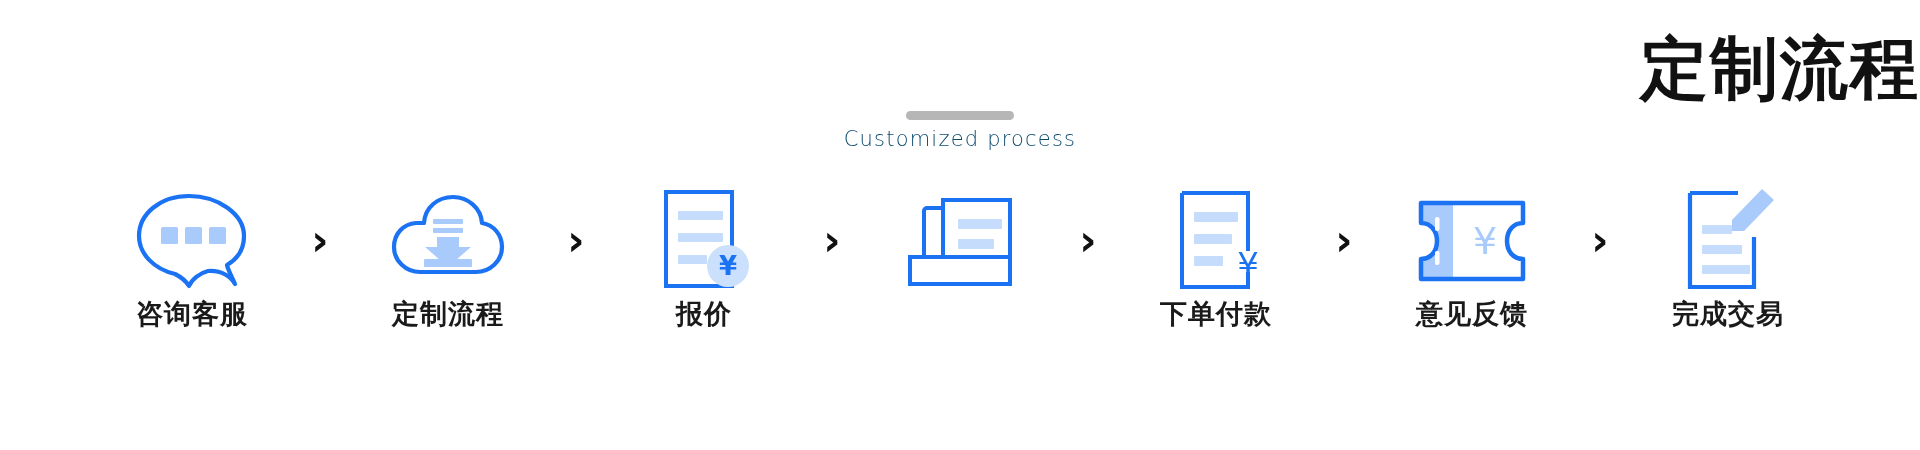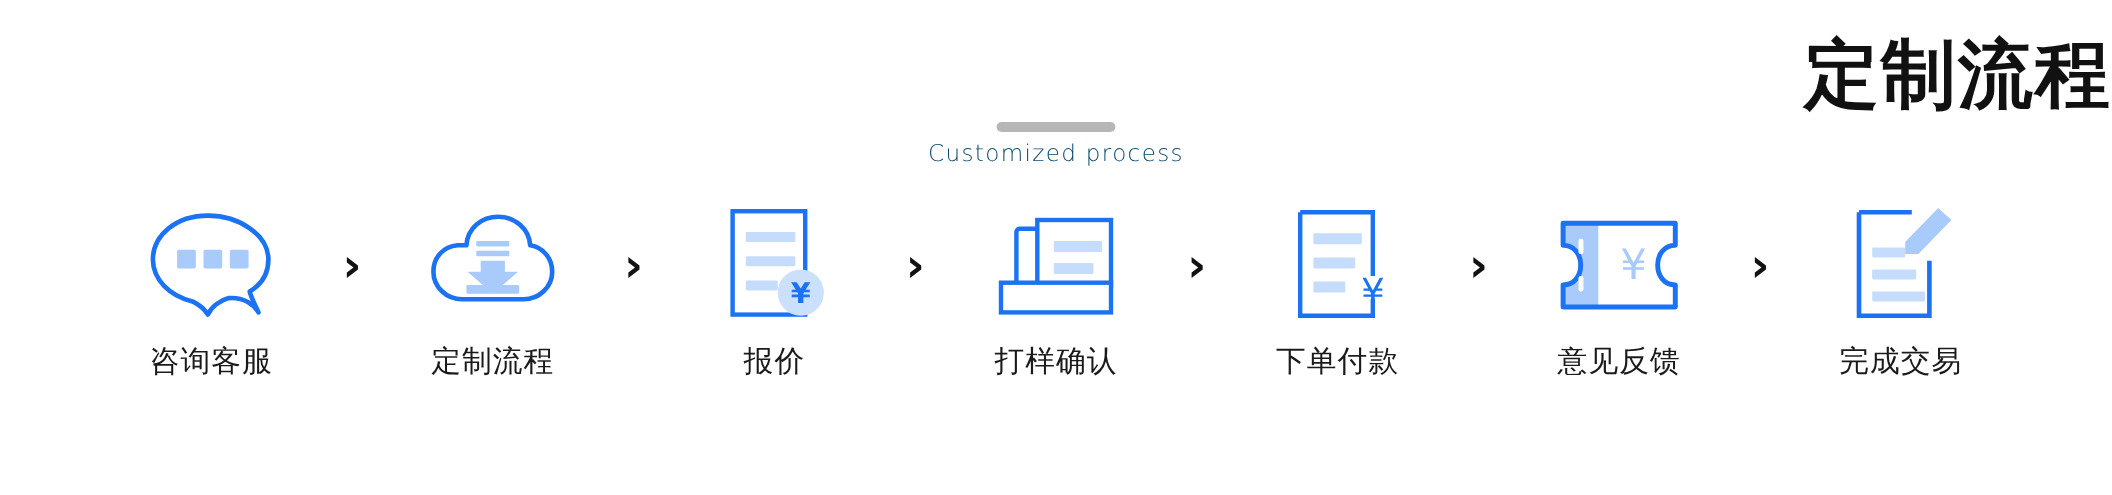--- a/index.html
+++ b/index.html
@@ -72,23 +72,22 @@
     align-items: center;
   }
   .icon-box {
     width: 130px;
     height: 110px;
     display: flex;
     align-items: center;
     justify-content: center;
   }
   .step-label {
-    margin-top: 14px;
     font-size: 27px;
-    font-weight: 400;
+    font-weight: 700;
     color: #1a1a1a;
     letter-spacing: 1px;
     white-space: nowrap;
     font-family: "Liberation Sans", "DejaVu Sans", sans-serif;
   }
   .chevron {
     width: 74px;
     height: 110px;
     display: flex;
     align-items: center;
@@ -162,21 +161,20 @@
     <div class="step">
       <div class="icon-box">
         <svg width="116" height="100" viewBox="0 0 116 100" fill="none" xmlns="http://www.w3.org/2000/svg">
           <rect x="22" y="17" width="22" height="52" rx="3" stroke="#1b72f2" stroke-width="4" fill="#ffffff"></rect>
           <rect x="41" y="9" width="67" height="60" stroke="#1b72f2" stroke-width="4" fill="#ffffff"></rect>
           <rect x="56" y="28" width="44" height="10" rx="1" fill="#c5dcfc"></rect>
           <rect x="56" y="48" width="36" height="10" rx="1" fill="#c5dcfc"></rect>
           <rect x="8" y="66" width="100" height="27" stroke="#1b72f2" stroke-width="4" fill="#ffffff"></rect>
         </svg>
       </div>
-      <div class="step-label">打样确认</div>
     </div>
 
     <div class="chevron">›</div>
 
     <div class="step">
       <div class="icon-box">
         <svg width="96" height="106" viewBox="0 0 96 106" fill="none" xmlns="http://www.w3.org/2000/svg">
           <path d="M14 5 L80 5 L80 63 M80 84 L80 99 L14 99 L14 5" stroke="#1b72f2" stroke-width="4" fill="none"></path>
           <rect x="26" y="24" width="44" height="10" rx="1" fill="#c5dcfc"></rect>
           <rect x="26" y="46" width="38" height="10" rx="1" fill="#c5dcfc"></rect>

